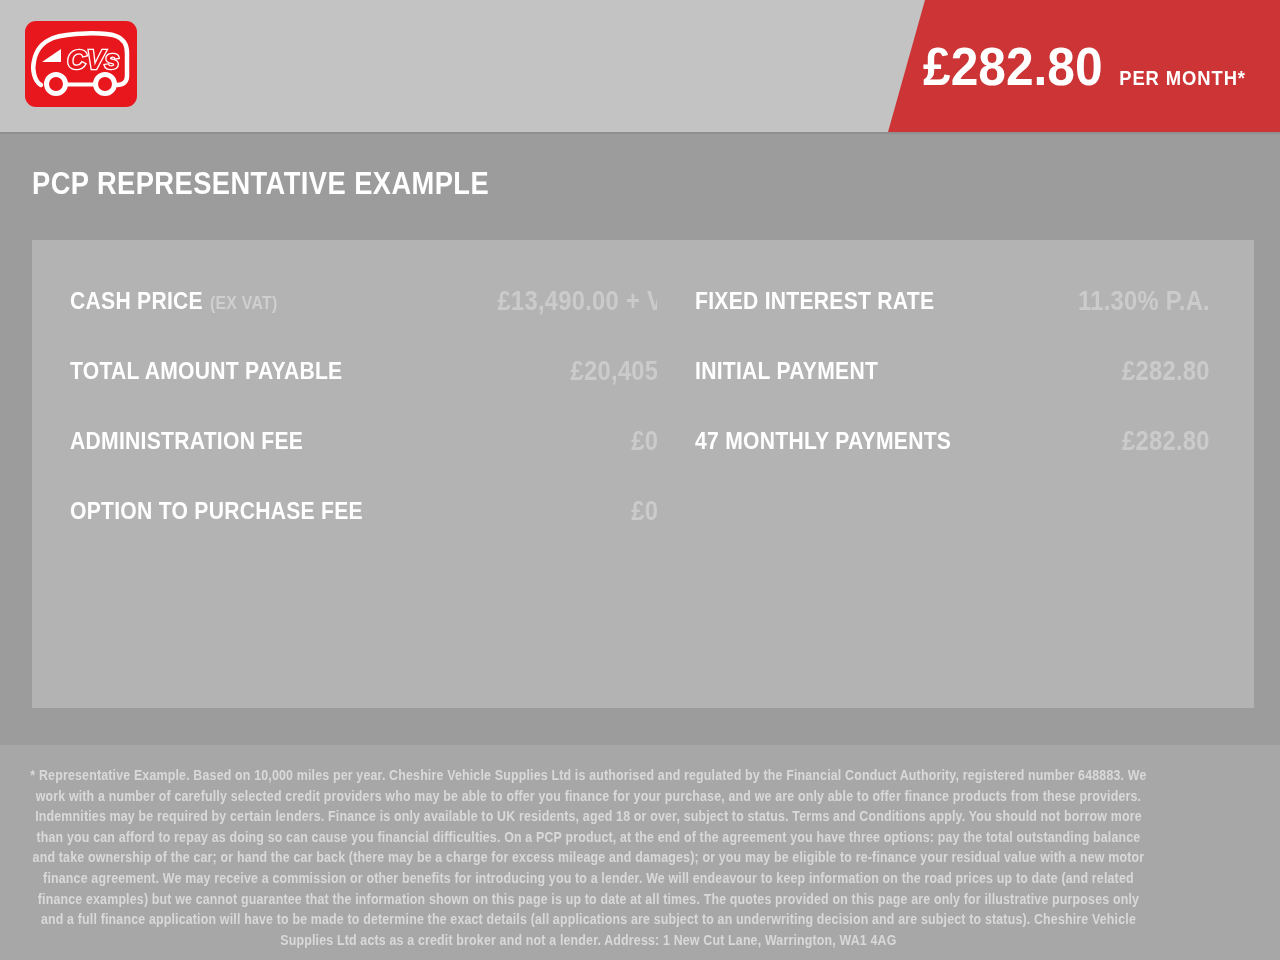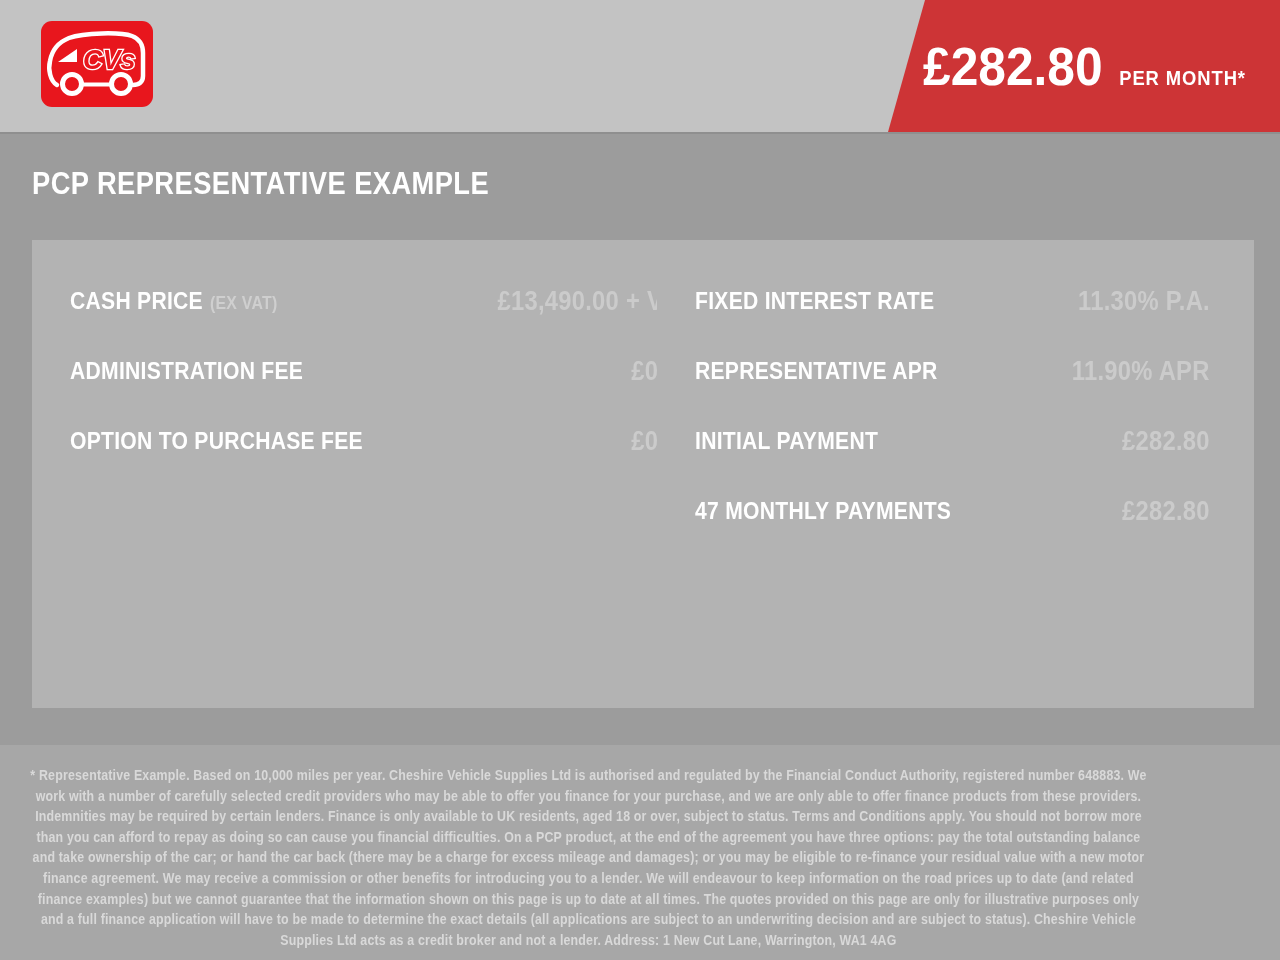--- a/index.html
+++ b/index.html
@@ -1,21 +1,21 @@
 <!DOCTYPE html>
 <html><head>
 <meta charset="utf-8">
 <style>
   html,body{margin:0;padding:0;}
   body{font-family:"Liberation Sans",sans-serif;background:#9c9c9c;}
   #stage{position:relative;width:1280px;height:960px;overflow:hidden;background:#9c9c9c;}
 
   
   .header{position:absolute;left:0;top:0;width:1280px;height:132px;background:#c3c3c3;border-bottom:2px solid #8f8f8f;}
-  .logo-badge{position:absolute;left:41px;top:21px;width:112px;height:86px;}
+  .logo-badge{position:absolute;left:25px;top:21px;width:112px;height:86px;}
   .brand-name{position:absolute;left:158px;top:24px;}
   .brand-line{font-size:27px;font-weight:bold;letter-spacing:7px;line-height:30px;color:#1e1e1e;white-space:nowrap;transform:scaleX(0.96);transform-origin:left center;}
   .brand-line .cap{color:#e8161d;}
 
   
   .price-banner{position:absolute;left:888px;top:0;width:392px;height:132px;background:#cd3436;
     clip-path:polygon(37px 0,100% 0,100% 100%,0 100%);display:flex;align-items:center;justify-content:center;}
   .price-inner{display:flex;align-items:baseline;gap:18px;transform:scaleX(0.92);transform-origin:center;}
   .price-amount{color:#ffffff;font-size:54px;font-weight:bold;letter-spacing:0px;}
   .price-period{color:#ffffff;font-size:20px;font-weight:bold;letter-spacing:1px;}
@@ -61,37 +61,37 @@
   </div>
 
   <div class="page-title">PCP REPRESENTATIVE EXAMPLE</div>
 
   <div class="panel left">
     <div class="row">
       <span class="label"><span>CASH PRICE</span><span class="note">(EX VAT)</span></span>
       <span class="value">£13,490.00 + VAT</span>
     </div>
     <div class="row">
+      <span class="label">TOTAL AMOUNT PAYABLE</span>
+      <span class="value">£20,405.40</span>
+    </div>
+    <div class="row">
       <span class="label">ADMINISTRATION FEE</span>
       <span class="value">£0.00</span>
     </div>
     <div class="row">
       <span class="label">OPTION TO PURCHASE FEE</span>
       <span class="value">£0.00</span>
     </div>
   </div>
 
   <div class="panel right">
     <div class="row">
       <span class="label">FIXED INTEREST RATE</span>
       <span class="value">11.30% P.A.</span>
-    </div>
-    <div class="row">
-      <span class="label">REPRESENTATIVE APR</span>
-      <span class="value">11.90% APR</span>
     </div>
     <div class="row">
       <span class="label">INITIAL PAYMENT</span>
       <span class="value">£282.80</span>
     </div>
     <div class="row">
       <span class="label">47 MONTHLY PAYMENTS</span>
       <span class="value">£282.80</span>
     </div>
   </div>

